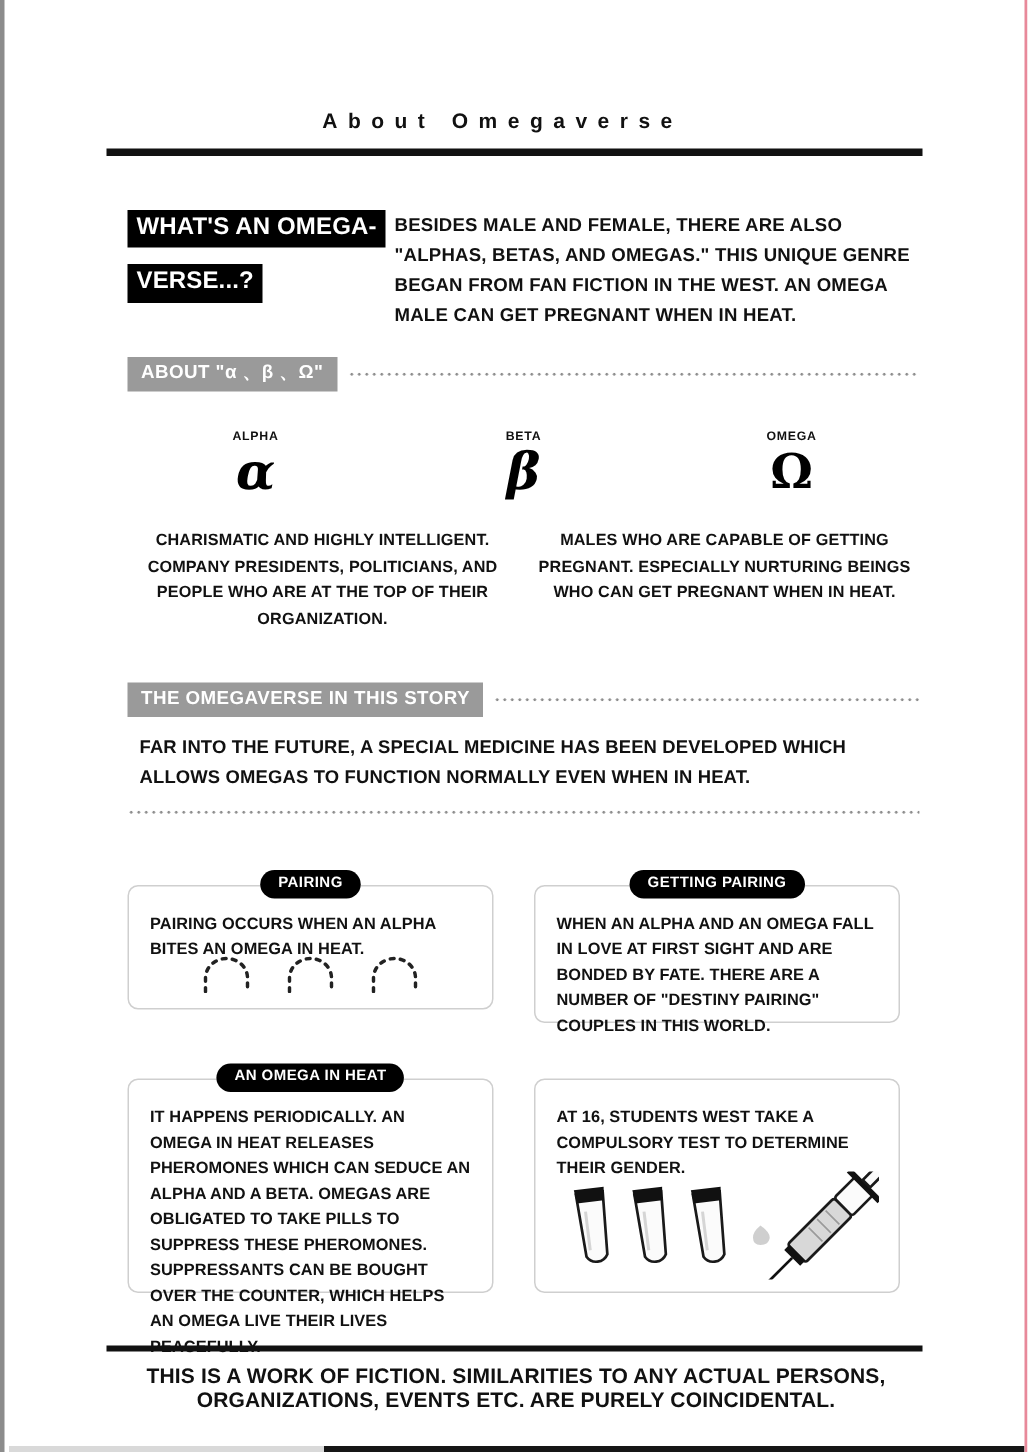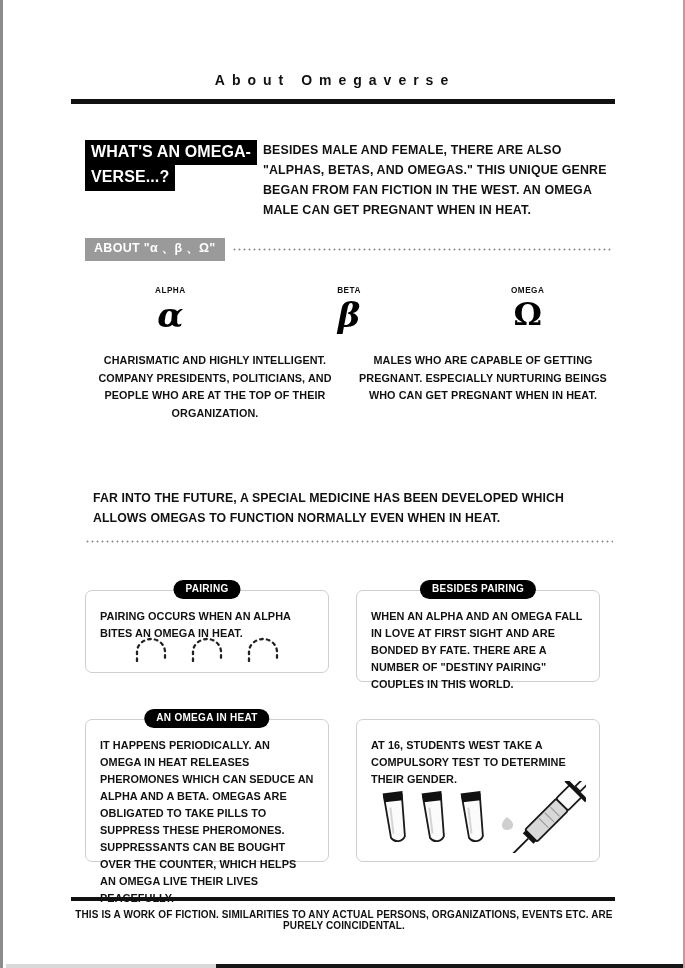--- a/index.html
+++ b/index.html
@@ -63,20 +63,21 @@
     background: #000;
     color: #fff;
     font-size: 16px;
     font-weight: bold;
     padding: 3px 6px 4px 6px;
     line-height: 1.15;
     letter-spacing: 0.1px;
     white-space: nowrap;
   }
   .tag-black.second {
+    margin-top: 11px;
   }
   .intro-body {
     margin-left: 178px;
     font-size: 12.4px;
     font-weight: bold;
     line-height: 1.62;
     letter-spacing: 0.15px;
     color: #111;
   }
 
@@ -242,21 +243,21 @@
     top: 897px;
     height: 4px;
     background: #111;
   }
   .footer-note {
     position: absolute;
     left: 70px;
     right: 68px;
     top: 909px;
     text-align: center;
-    font-size: 10px;
+    font-size: 14px;
     font-weight: bold;
     letter-spacing: 0.1px;
     color: #111;
   }
   .bottom-bar {
     position: absolute;
     left: 213px;
     right: 0;
     bottom: 0;
     height: 4px;
@@ -306,41 +307,45 @@
         <div class="trio-name">OMEGA</div>
         <div class="trio-glyph upright">Ω</div>
       </div>
     </div>
 
     <div class="trio-desc">
       <div class="desc-col">CHARISMATIC AND HIGHLY INTELLIGENT. COMPANY PRESIDENTS, POLITICIANS, AND PEOPLE WHO ARE AT THE TOP OF THEIR ORGANIZATION.</div>
       <div class="desc-col">MALES WHO ARE CAPABLE OF GETTING PREGNANT. ESPECIALLY NURTURING BEINGS WHO CAN GET PREGNANT WHEN IN HEAT.</div>
     </div>
 
+    <div class="sect" style="top:455px;">
+      <div class="sect-label">THE OMEGAVERSE IN THIS STORY</div>
+      <div class="sect-dots"></div>
+    </div>
     <div class="story-text">FAR INTO THE FUTURE, A SPECIAL MEDICINE HAS BEEN DEVELOPED WHICH ALLOWS OMEGAS TO FUNCTION NORMALLY EVEN WHEN IN HEAT.</div>
     <div class="divider-dots"></div>
 
     <div class="card card-pairing">
       <div class="card-pill">PAIRING</div>
       <div class="card-text">PAIRING OCCURS WHEN AN ALPHA BITES AN OMEGA IN HEAT.</div>
       <div class="arcs">
         <svg width="40" height="26" viewBox="0 0 40 26">
           <path d="M6 25 L6 16 A14 13 0 0 1 34 16 L34 25" fill="none" stroke="#222" stroke-width="2.3" stroke-linecap="round" stroke-dasharray="2.6 4.2"></path>
         </svg>
         <svg width="40" height="26" viewBox="0 0 40 26">
           <path d="M6 25 L6 16 A14 13 0 0 1 34 16 L34 25" fill="none" stroke="#222" stroke-width="2.3" stroke-linecap="round" stroke-dasharray="2.6 4.2"></path>
         </svg>
         <svg width="40" height="26" viewBox="0 0 40 26">
           <path d="M6 25 L6 16 A14 13 0 0 1 34 16 L34 25" fill="none" stroke="#222" stroke-width="2.3" stroke-linecap="round" stroke-dasharray="2.6 4.2"></path>
         </svg>
       </div>
     </div>
 
     <div class="card card-destiny">
-      <div class="card-pill">BESIDES PAIRING</div>
+      <div class="card-pill">GETTING PAIRING</div>
       <div class="card-text">WHEN AN ALPHA AND AN OMEGA FALL IN LOVE AT FIRST SIGHT AND ARE BONDED BY FATE. THERE ARE A NUMBER OF "DESTINY PAIRING" COUPLES IN THIS WORLD.</div>
     </div>
 
     <div class="card card-heat">
       <div class="card-pill">AN OMEGA IN HEAT</div>
       <div class="card-text">IT HAPPENS PERIODICALLY. AN OMEGA IN HEAT RELEASES PHEROMONES WHICH CAN SEDUCE AN ALPHA AND A BETA. OMEGAS ARE OBLIGATED TO TAKE PILLS TO SUPPRESS THESE PHEROMONES. SUPPRESSANTS CAN BE BOUGHT OVER THE COUNTER, WHICH HELPS AN OMEGA LIVE THEIR LIVES PEACEFULLY.</div>
     </div>
 
     <div class="card card-gender">
       <div class="card-text">AT 16, STUDENTS WEST TAKE A COMPULSORY TEST TO DETERMINE THEIR GENDER.</div>

